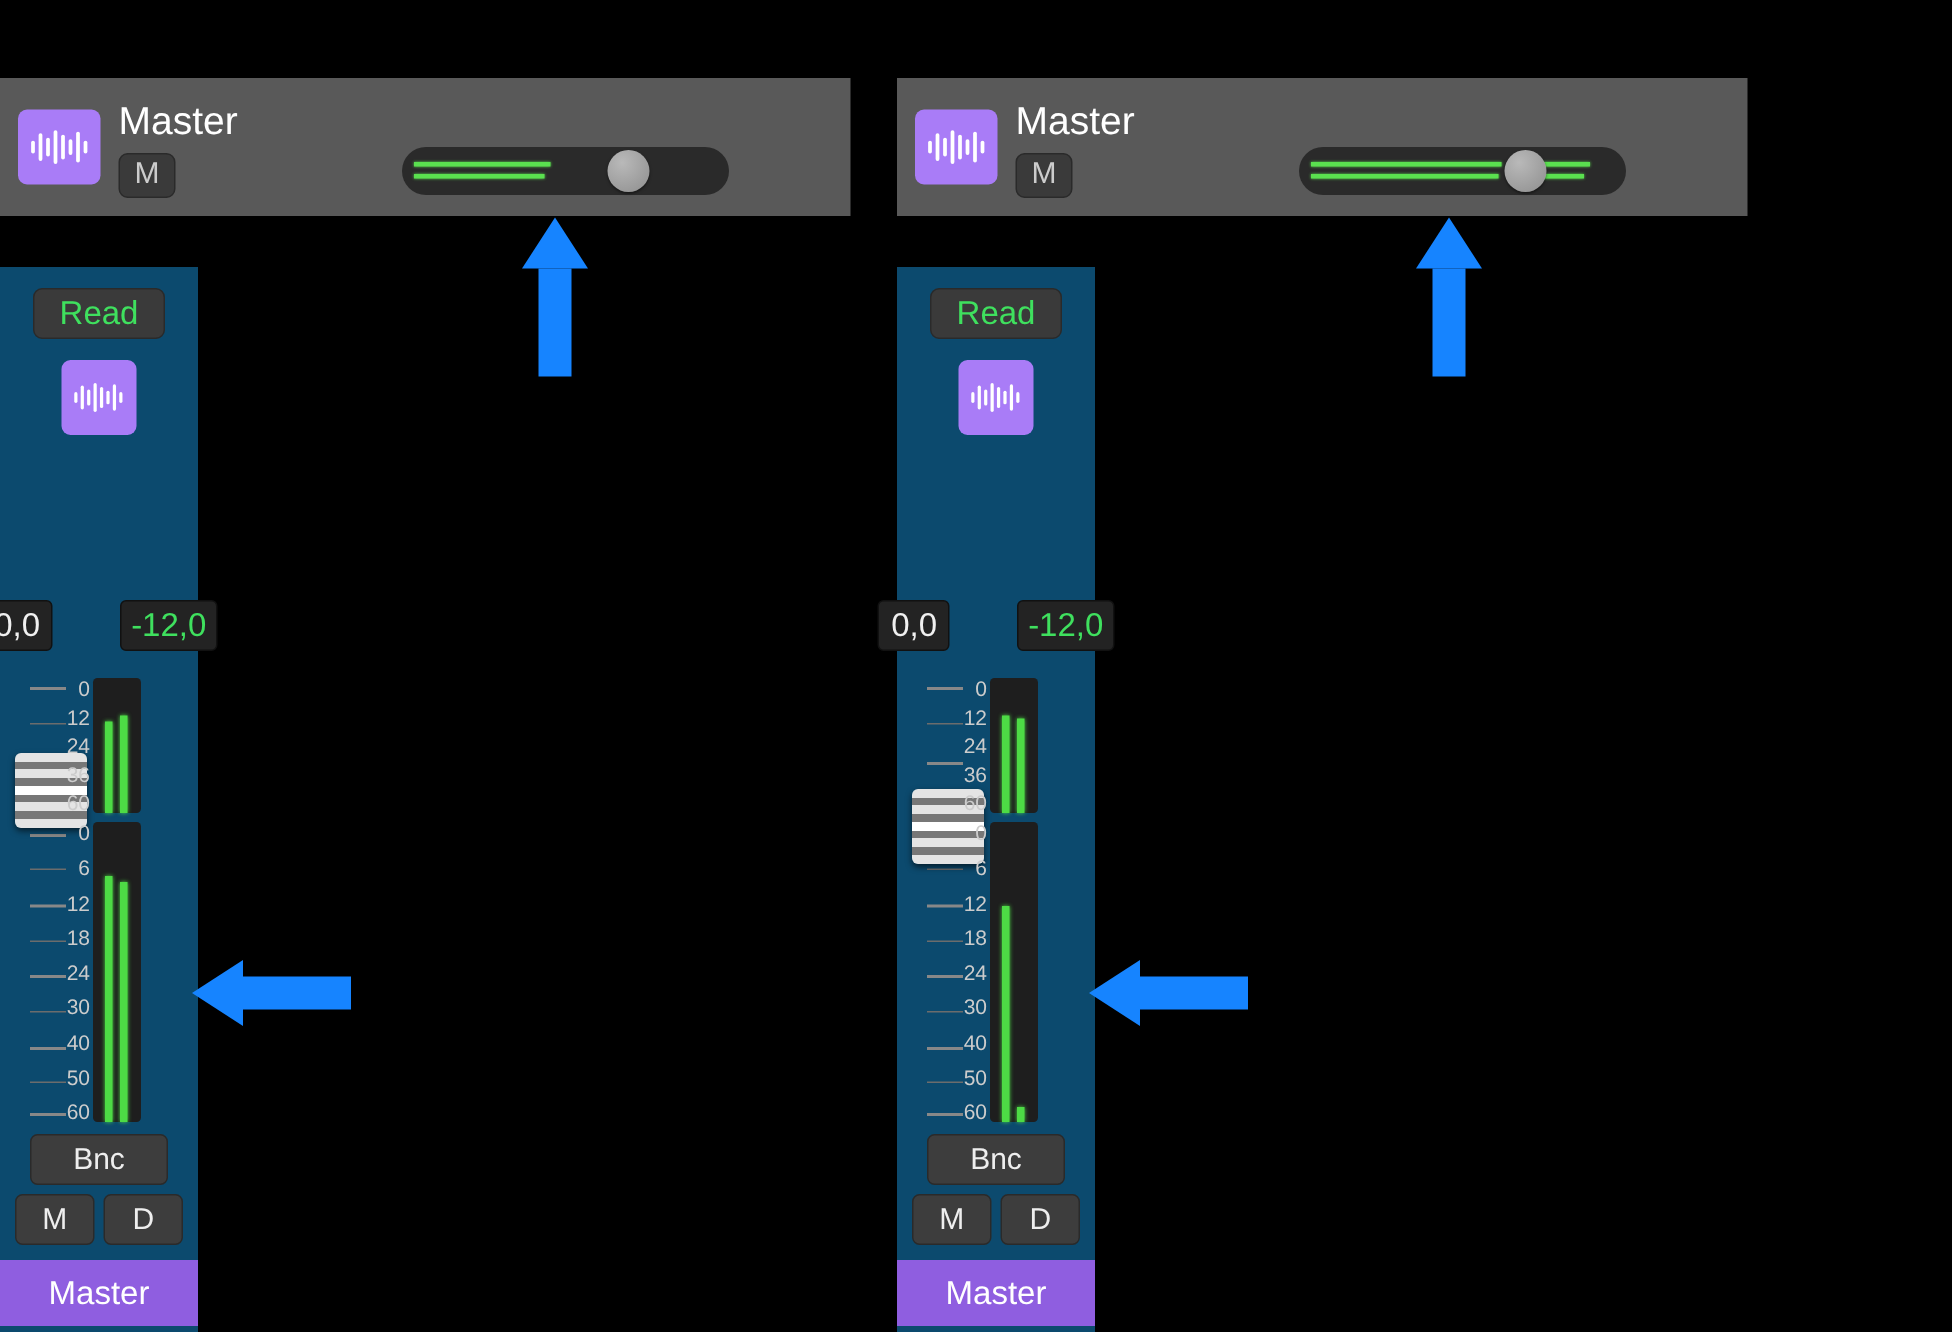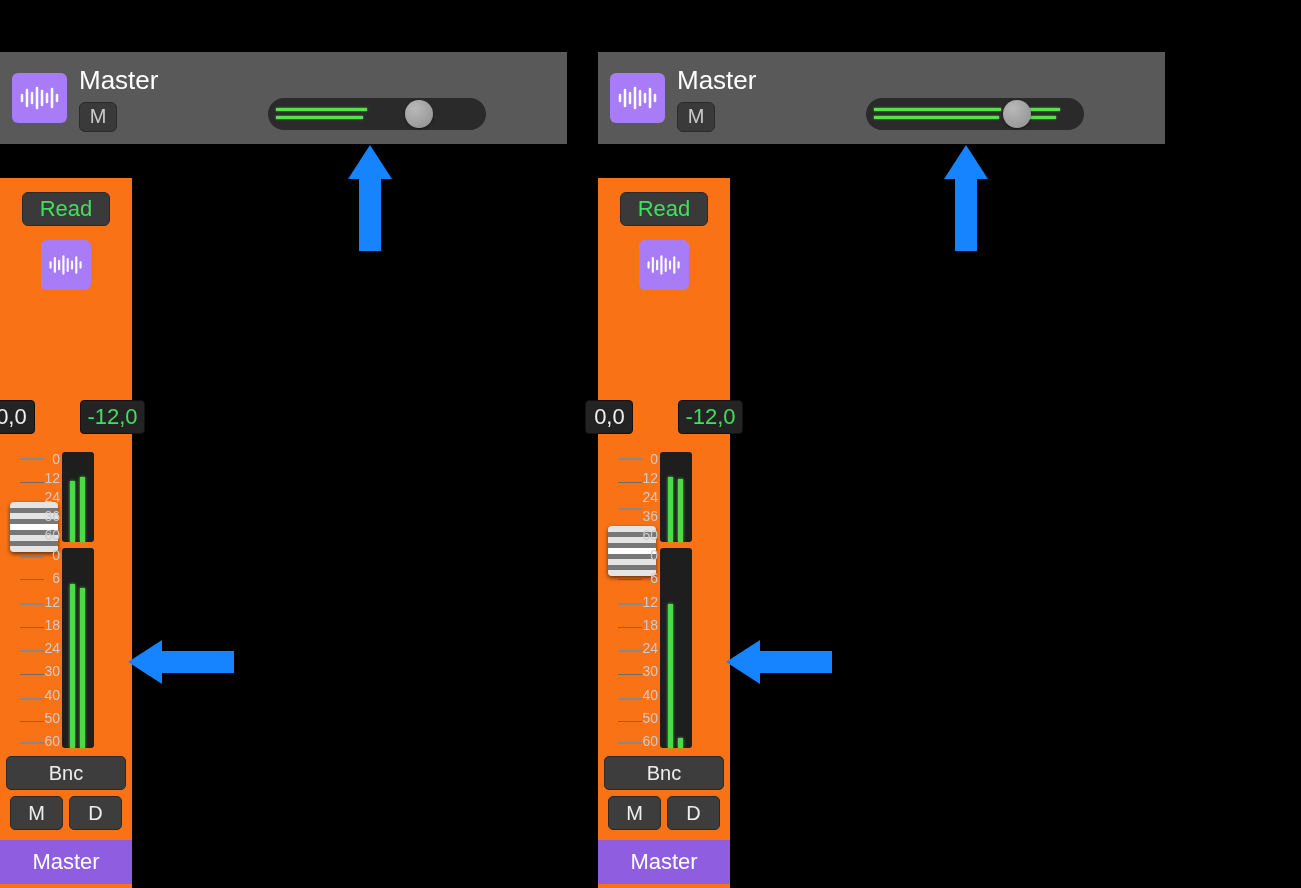--- a/index.html
+++ b/index.html
@@ -88,21 +88,21 @@
     height: 28px;
     border-radius: 50%;
     background: radial-gradient(circle at 35% 30%, #b9b9b9, #8e8e8e);
     top: 50%;
     transform: translate(-50%, -50%);
     box-shadow: 0 1px 2px rgba(0,0,0,.5);
   }
 
   
   .channel-strip {
-    background: #f97316;
+    background: #0c4a6e;
     width: 132px;
     display: flex;
     flex-direction: column;
     align-items: center;
   }
   .read-btn {
     margin-top: 14px;
     background: #3a3a3a;
     border-radius: 6px;
     width: 88px;
@@ -214,21 +214,21 @@
     justify-content: space-between;
     align-items: flex-end;
   }
   .meter-label-item { line-height: 1; }
 
   .bottom-btns {
     margin-top: 8px;
     display: flex;
     gap: 6px;
     justify-content: flex-end;
-    width: 120px;
+    width: 92px;
   }
   .bottom-btns-row2 {
     margin-top: 6px;
     display: flex;
     gap: 6px;
     width: 112px;
   }
   .sq-btn {
     background: #3d3d3d;
     border-radius: 5px;

